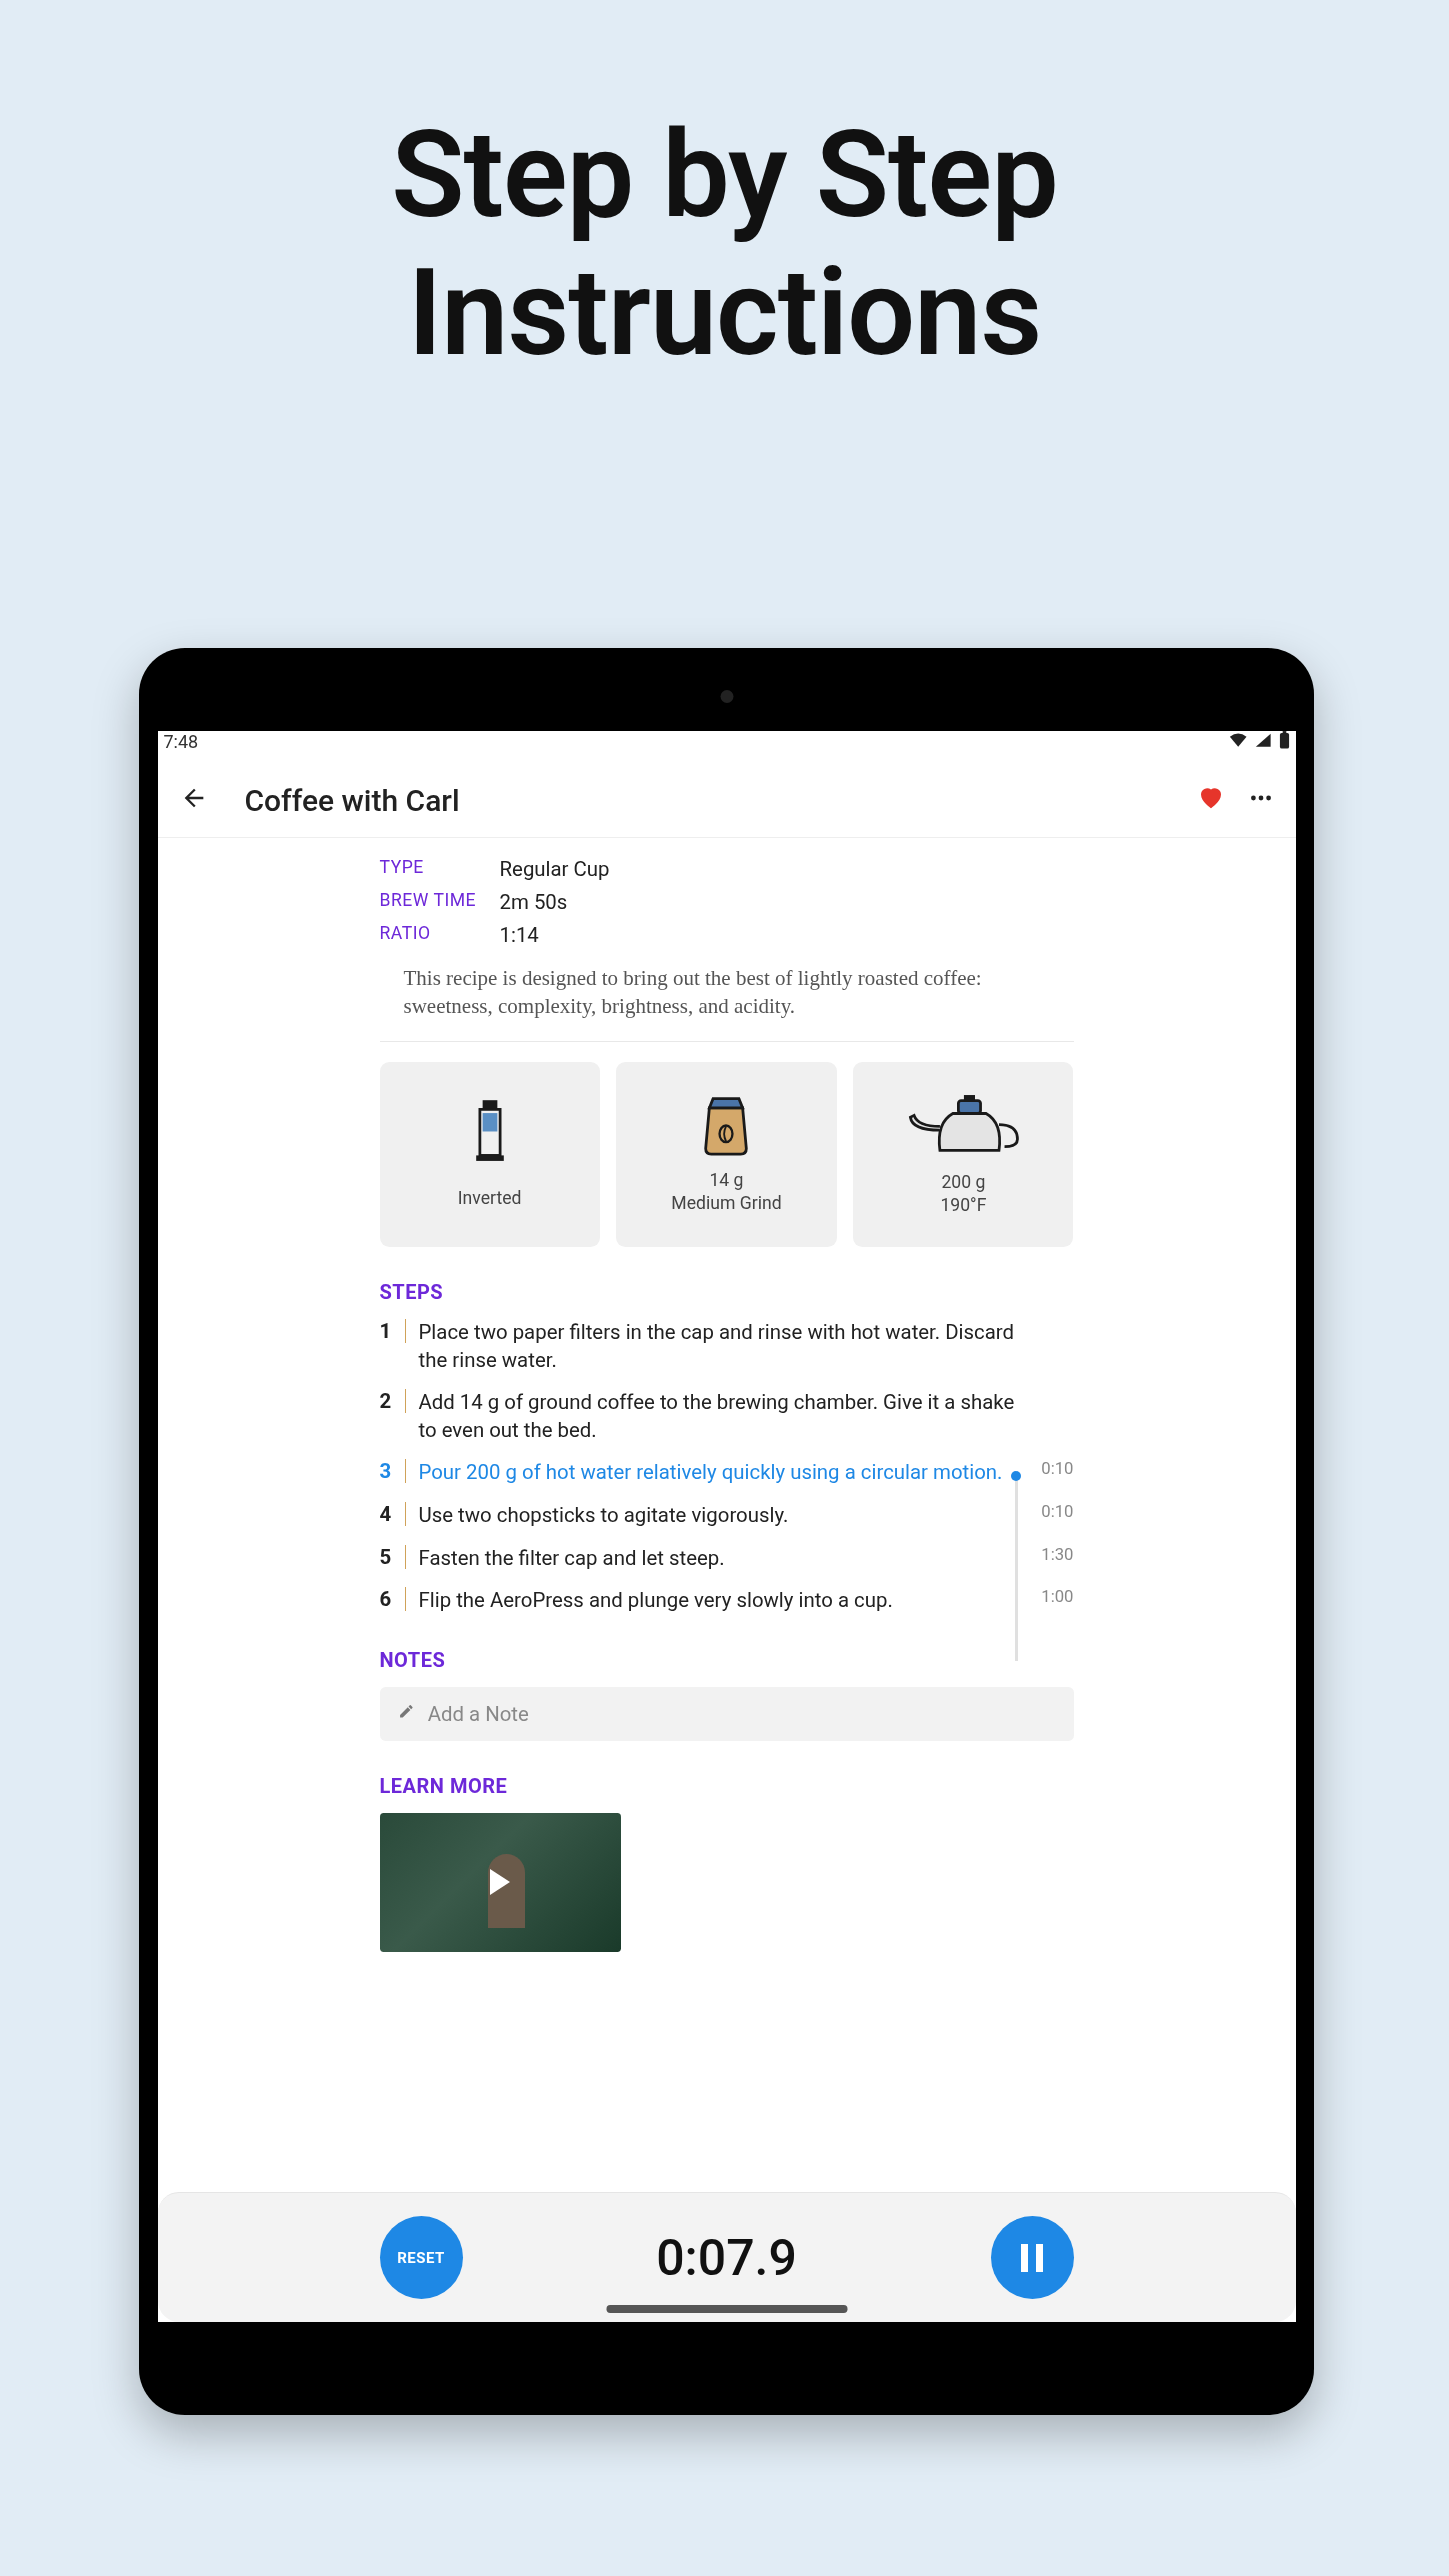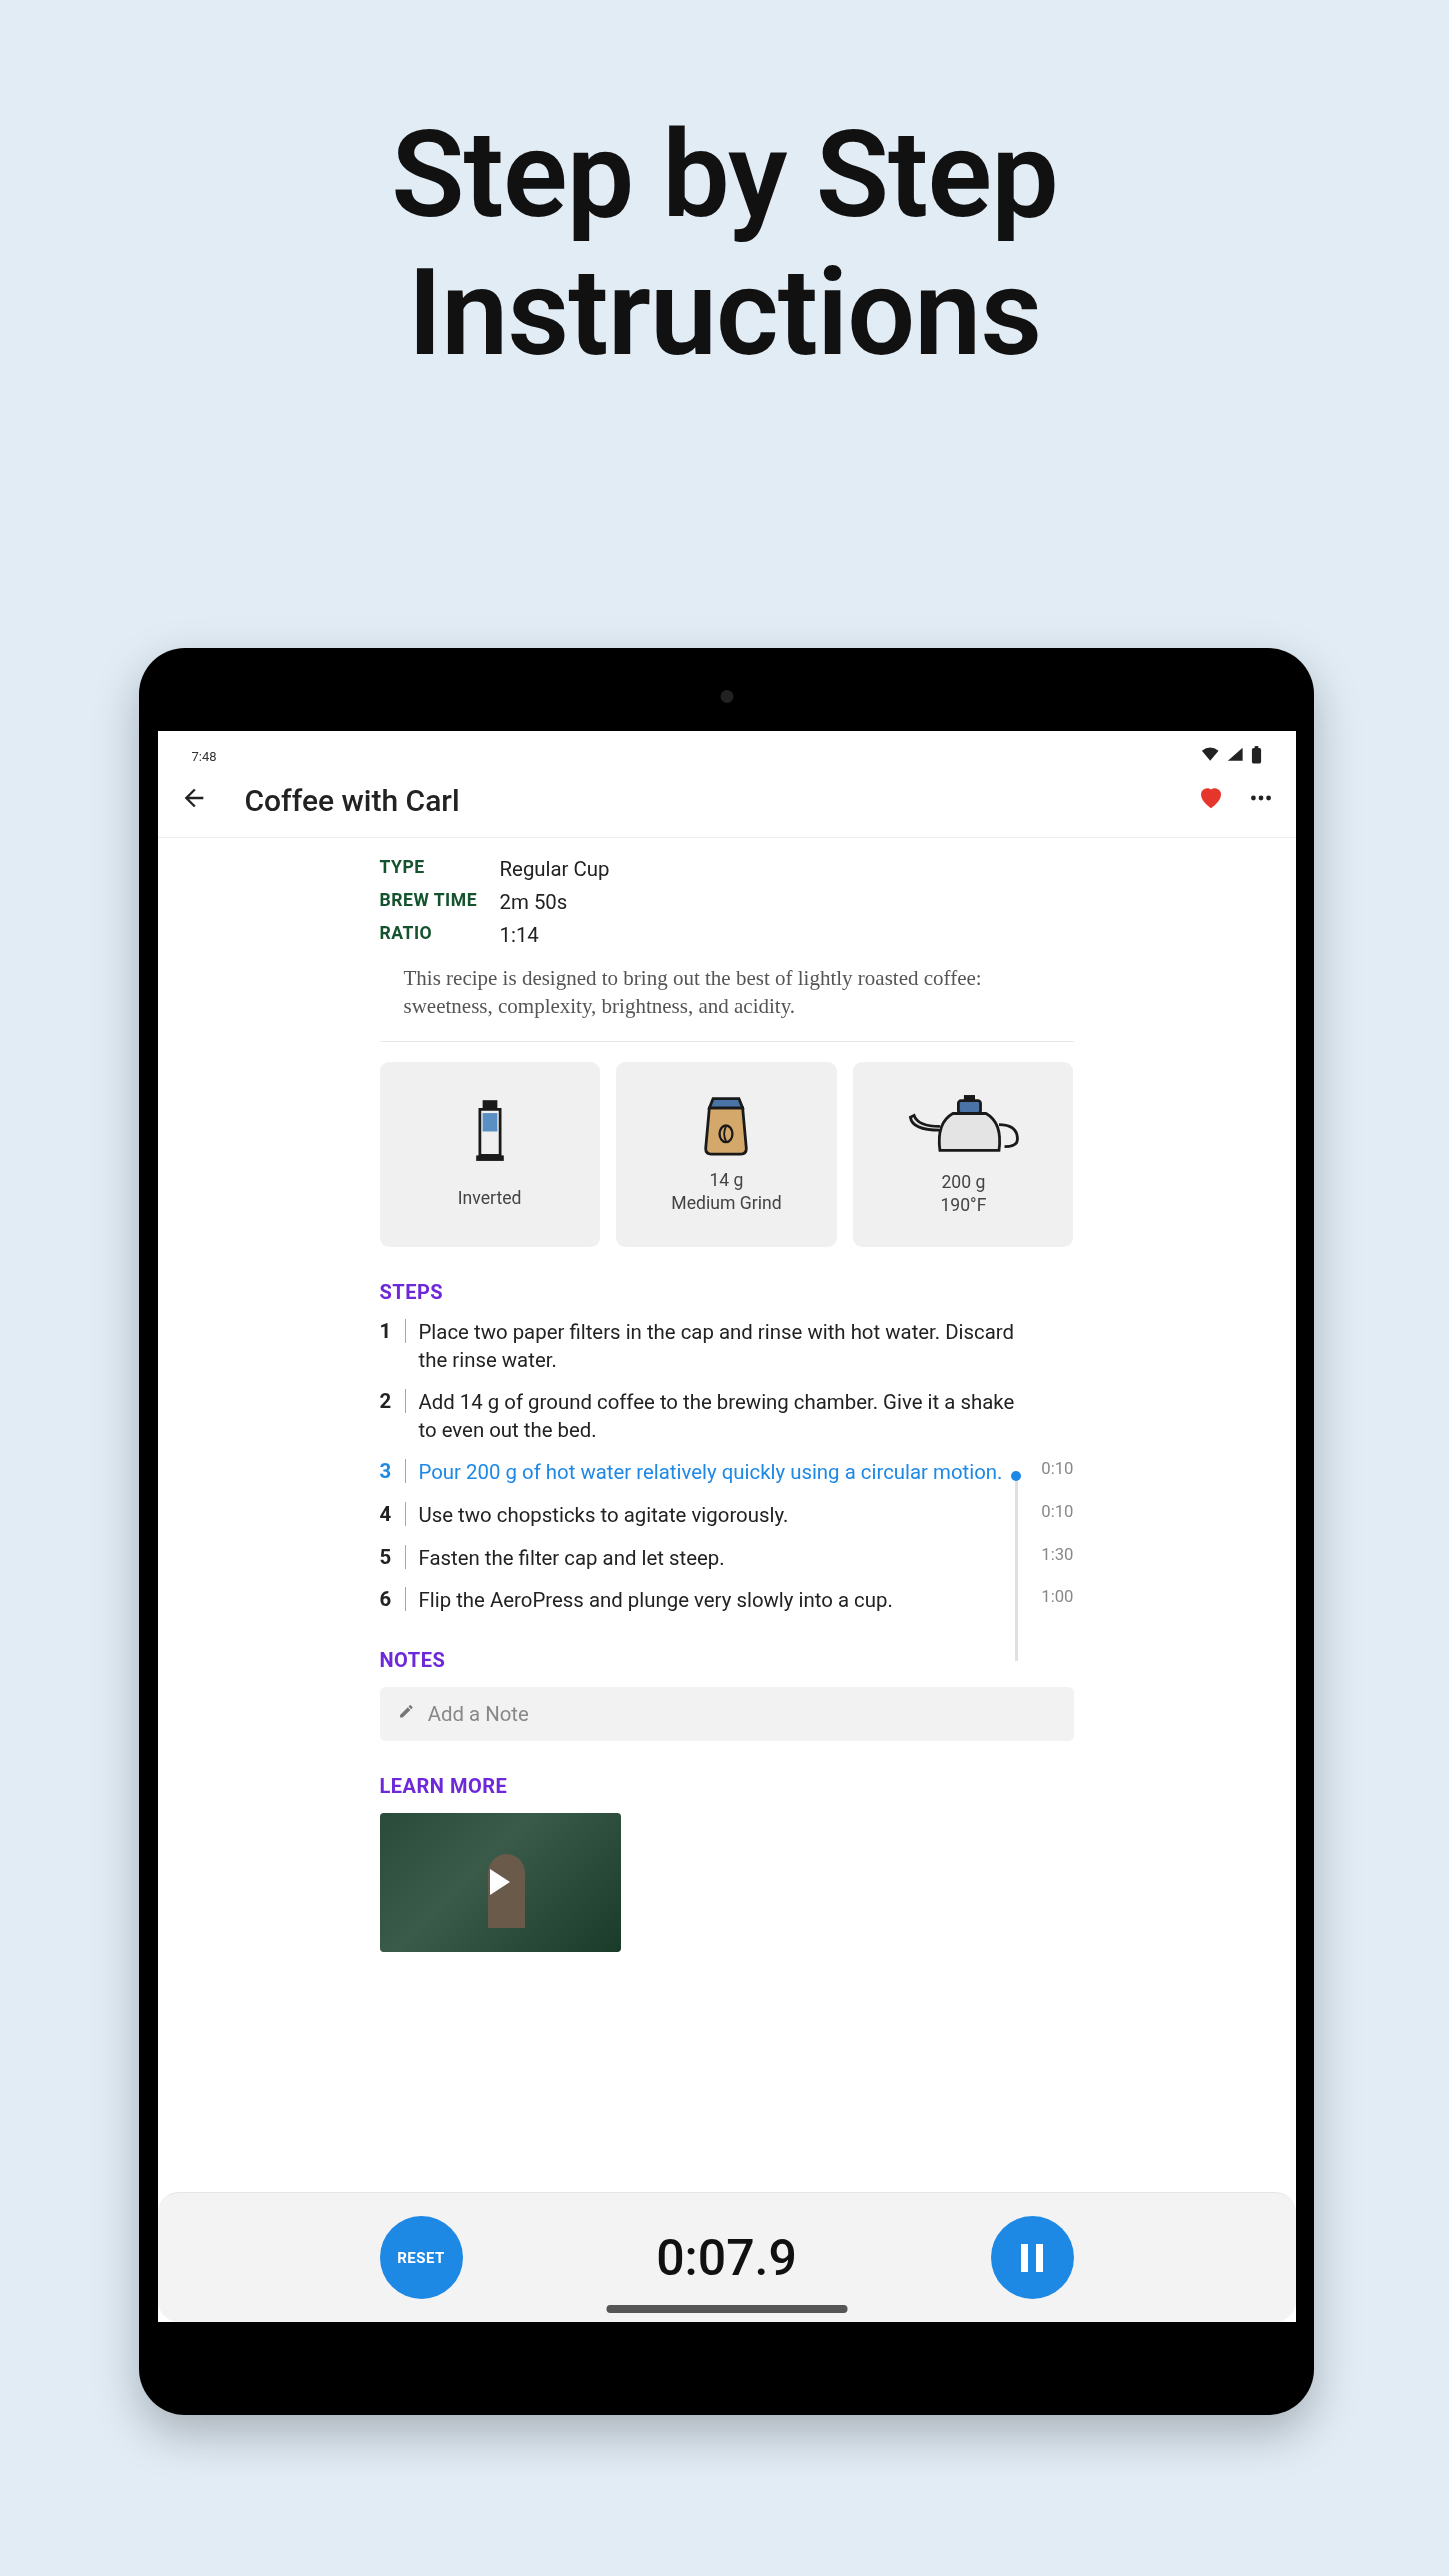--- a/index.html
+++ b/index.html
@@ -38,23 +38,23 @@
     background: #222; border-radius: 50%;
   }
   .screen {
     width: 100%; height: 100%;
     background: #fff;
     display: flex; flex-direction: column;
     overflow: hidden;
   }
   .status-bar {
     height: 33px;
-    display: flex; justify-content: space-between; align-items: flex-end;
-    padding: 0 34px;
-    font-size: 13px;
+    display: flex; justify-content: space-between; align-items: flex-start;
+    padding: 0 6px;
+    font-size: 18px;
     color: #333;
   }
   .status-icons { display: flex; gap: 5.6px; align-items: center; }
   .app-bar {
     height: 74px;
     display: flex; align-items: center;
     padding: 0 22px;
     border-bottom: 0.9px solid #eee;
   }
   .app-bar .back { font-size: 33px; color: #222; cursor: pointer; }
@@ -62,21 +62,21 @@
   .app-bar .heart { color: #e6352b; font-size: 33px; margin-right: 22px; }
   .app-bar .more { font-size: 26px; color: #222; letter-spacing: 1.9px; }
   .content {
     flex: 1;
     padding: 18.5px 222px 0 222px;
     overflow: hidden;
     font-size: 20.4px;
     color: #222;
   }
   .meta-row { display: flex; margin-bottom: 9.3px; }
-  .meta-label { width: 120px; font-size: 17.6px; font-weight: 700; color: #14532d; letter-spacing: 0.5px; }
+  .meta-label { width: 120px; font-size: 17.6px; font-weight: 400; color: #6d28d9; letter-spacing: 0.5px; }
   .meta-value { font-size: 20.4px; color: #222; }
   .description {
     margin-top: 16.7px;
     font-family: Georgia, serif;
     font-size: 21px;
     color: #555;
     line-height: 1.35;
     margin-left: 24px;
   }
   .divider { border-top: 0.9px solid #e8e8e8; margin: 20.4px 0; }

